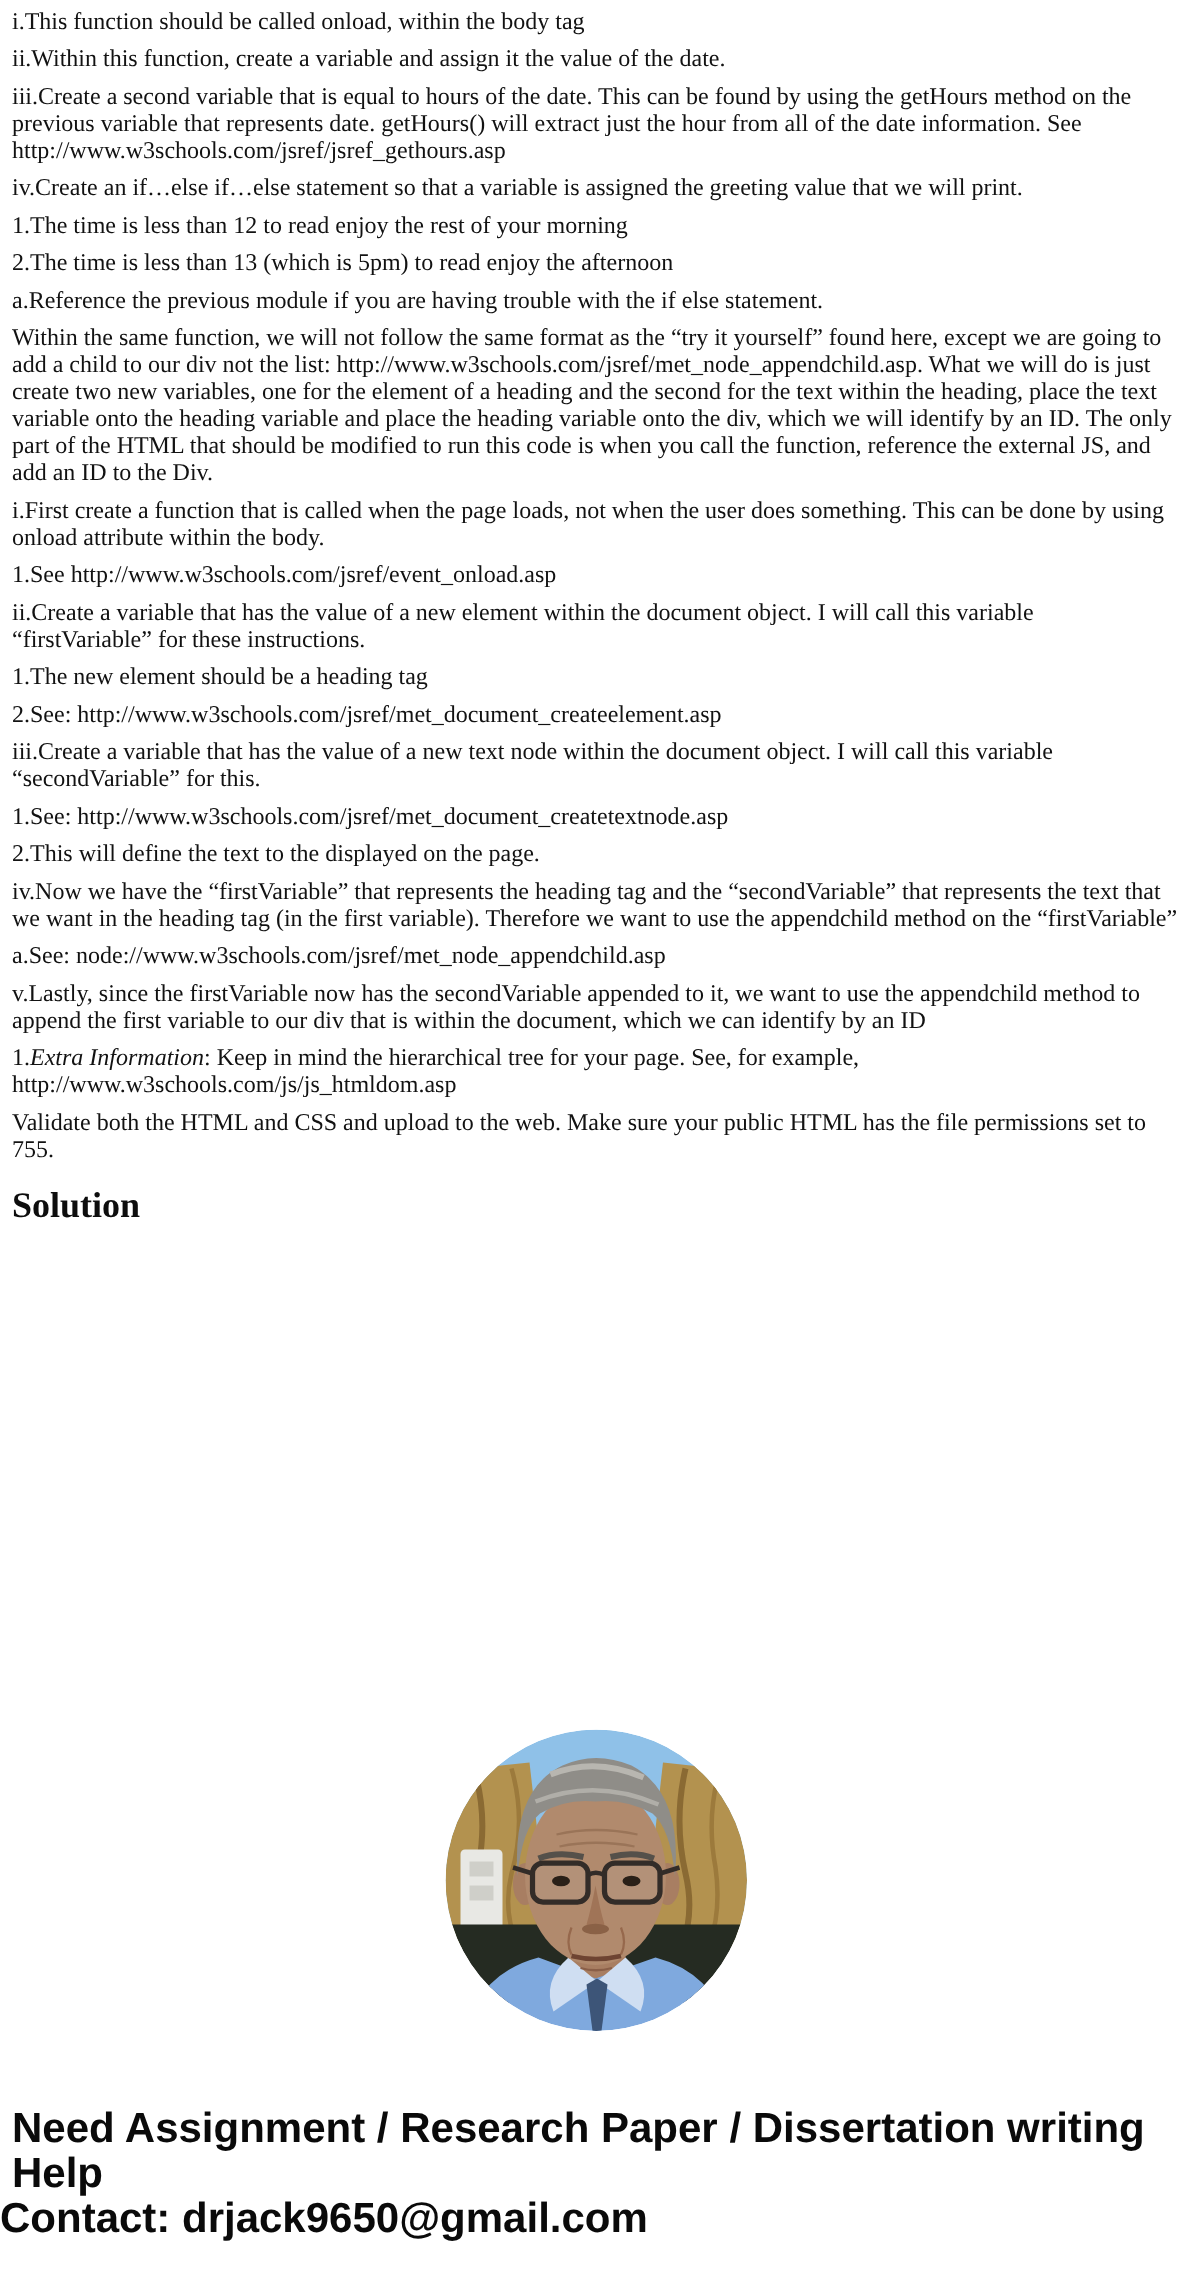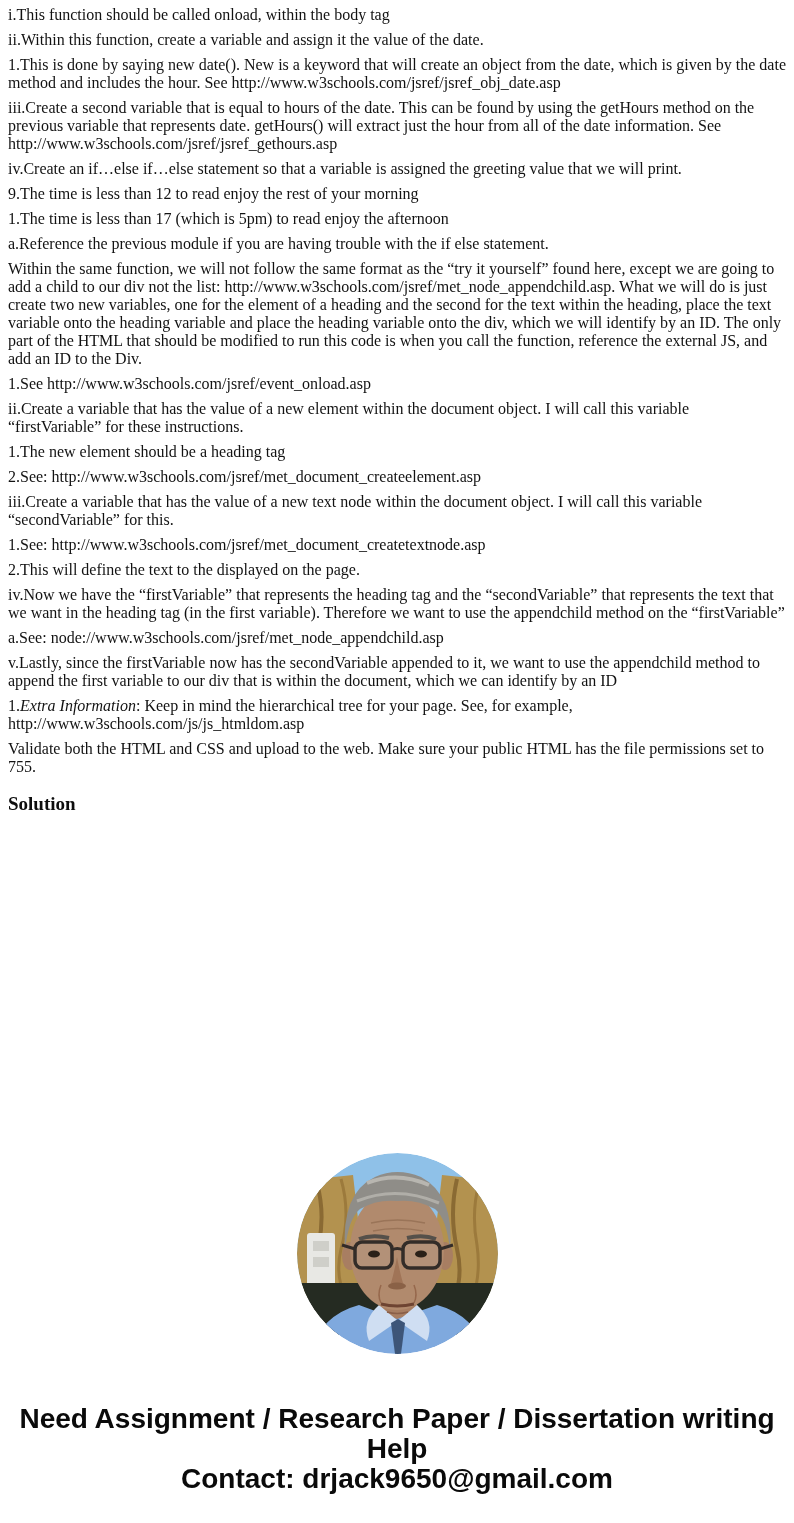--- a/index.html
+++ b/index.html
@@ -23,66 +23,66 @@
     line-height: 18px;
     color: #121212;
   }
   .doc-text p {
     margin: 7px 0;
   }
   .doc-text p:first-child {
     margin-top: 0;
   }
   .doc-text h3 {
-    font-size: 19px;
+    font-size: 24px;
     line-height: 22px;
     margin: 17px 0;
     font-weight: bold;
     color: #0d0d0d;
   }
   .italic { font-style: italic; }
   .photo-section {
     margin-top: 25px;
     height: 201px;
     display: flex;
     justify-content: center;
   }
   .avatar {
     width: 201px;
     height: 201px;
     border-radius: 50%;
     overflow: hidden;
   }
   .footer {
     margin-top: 50px;
-    text-align: center;
+    text-align: left;
     font-family: "Liberation Sans", sans-serif;
     font-weight: bold;
     font-size: 28px;
     line-height: 30px;
     color: #0a0a0a;
   }
   .footer .footer-heading {
     margin: 0 auto;
     max-width: 778px;
   }
 </style>
 </head>
 <body>
 
 <div class="doc-text">
   <p>i.This function should be called onload, within the body tag</p>
   <p>ii.Within this function, create a variable and assign it the value of the date.</p>
-  <p>1.This is done by saying new date(). New is a keyword that will create an object from the date, which is given by the date method and includes the hour. See http://www.w3schools.com/jsref/jsref_obj_date.asp</p>
   <p>iii.Create a second variable that is equal to hours of the date. This can be found by using the getHours method on the previous variable that represents date. getHours() will extract just the hour from all of the date information. See http://www.w3schools.com/jsref/jsref_gethours.asp</p>
   <p>iv.Create an if…else if…else statement so that a variable is assigned the greeting value that we will print.</p>
-  <p>9.The time is less than 12 to read enjoy the rest of your morning</p>
-  <p>1.The time is less than 17 (which is 5pm) to read enjoy the afternoon</p>
+  <p>1.The time is less than 12 to read enjoy the rest of your morning</p>
+  <p>2.The time is less than 13 (which is 5pm) to read enjoy the afternoon</p>
   <p>a.Reference the previous module if you are having trouble with the if else statement.</p>
   <p>Within the same function, we will not follow the same format as the “try it yourself” found here, except we are going to add a child to our div not the list: http://www.w3schools.com/jsref/met_node_appendchild.asp. What we will do is just create two new variables, one for the element of a heading and the second for the text within the heading, place the text variable onto the heading variable and place the heading variable onto the div, which we will identify by an ID. The only part of the HTML that should be modified to run this code is when you call the function, reference the external JS, and add an ID to the Div.</p>
+  <p>i.First create a function that is called when the page loads, not when the user does something. This can be done by using onload attribute within the body.</p>
   <p>1.See http://www.w3schools.com/jsref/event_onload.asp</p>
   <p>ii.Create a variable that has the value of a new element within the document object. I will call this variable “firstVariable” for these instructions.</p>
   <p>1.The new element should be a heading tag</p>
   <p>2.See: http://www.w3schools.com/jsref/met_document_createelement.asp</p>
   <p>iii.Create a variable that has the value of a new text node within the document object. I will call this variable “secondVariable” for this.</p>
   <p>1.See: http://www.w3schools.com/jsref/met_document_createtextnode.asp</p>
   <p>2.This will define the text to the displayed on the page.</p>
   <p>iv.Now we have the “firstVariable” that represents the heading tag and the “secondVariable” that represents the text that we want in the heading tag (in the first variable). Therefore we want to use the appendchild method on the “firstVariable”</p>
   <p>a.See: node://www.w3schools.com/jsref/met_node_appendchild.asp</p>
   <p>v.Lastly, since the firstVariable now has the secondVariable appended to it, we want to use the appendchild method to append the first variable to our div that is within the document, which we can identify by an ID</p>

